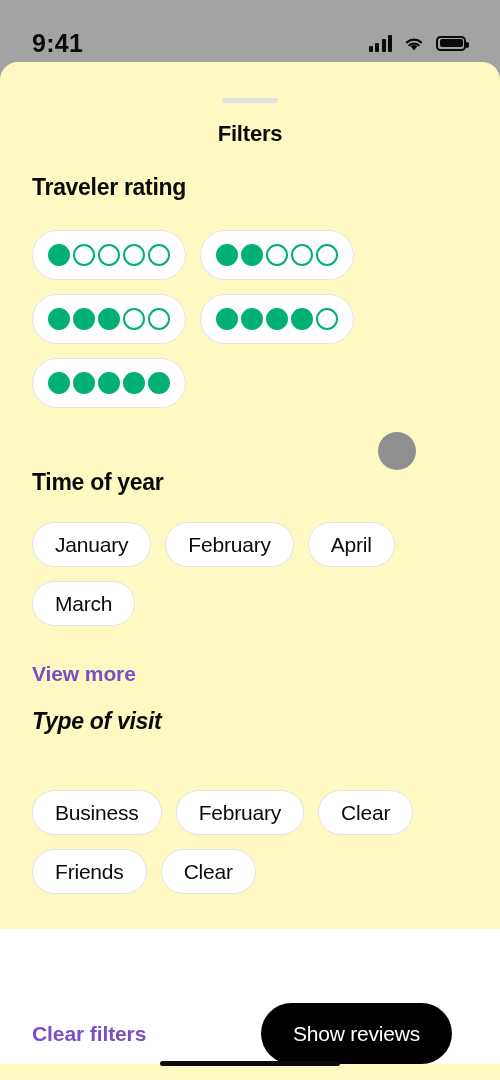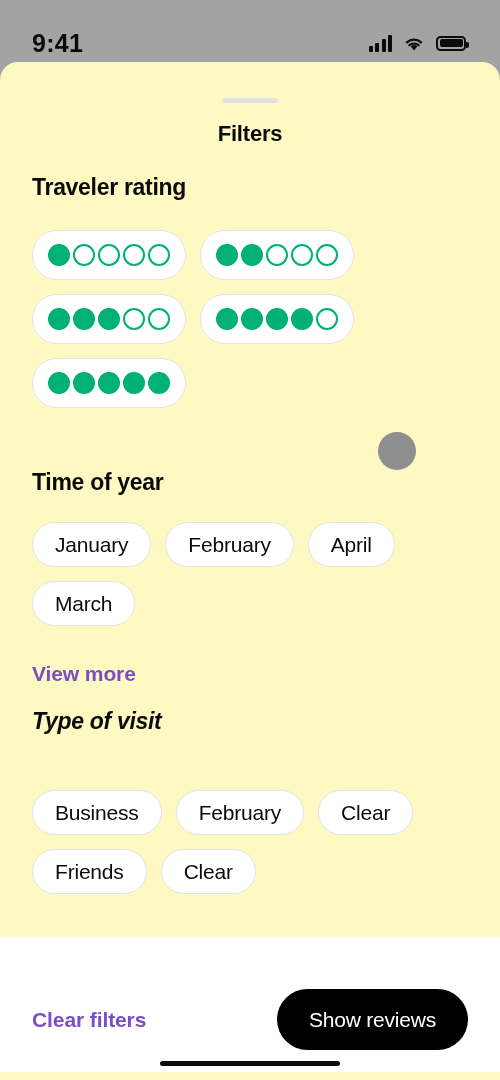--- a/index.html
+++ b/index.html
@@ -140,24 +140,24 @@
     color:#7a4ec4;
     letter-spacing:-0.1px;
   }
 
   
   .divider {
     position:absolute; left:0; right:0; bottom:135px;
     height:1px; background:#eceaef;
   }
   .footer {
-    position:absolute; left:0; right:0; bottom:8px;
+    position:absolute; left:0; right:0; bottom:16px;
     height:135px;
-    display:flex; align-items:center;
-    padding:30px 32px 0 32px;
+    display:flex; align-items:flex-end;
+    padding:30px 48px 0 32px;
     justify-content:space-between;
     background:#ffffff;
   }
   .clear-filters {
     font-size:21px; font-weight:600;
     color:#7a4ec4; letter-spacing:-0.1px;
     line-height:61px;
   }
   .show-reviews {
     width:191px; height:61px;

